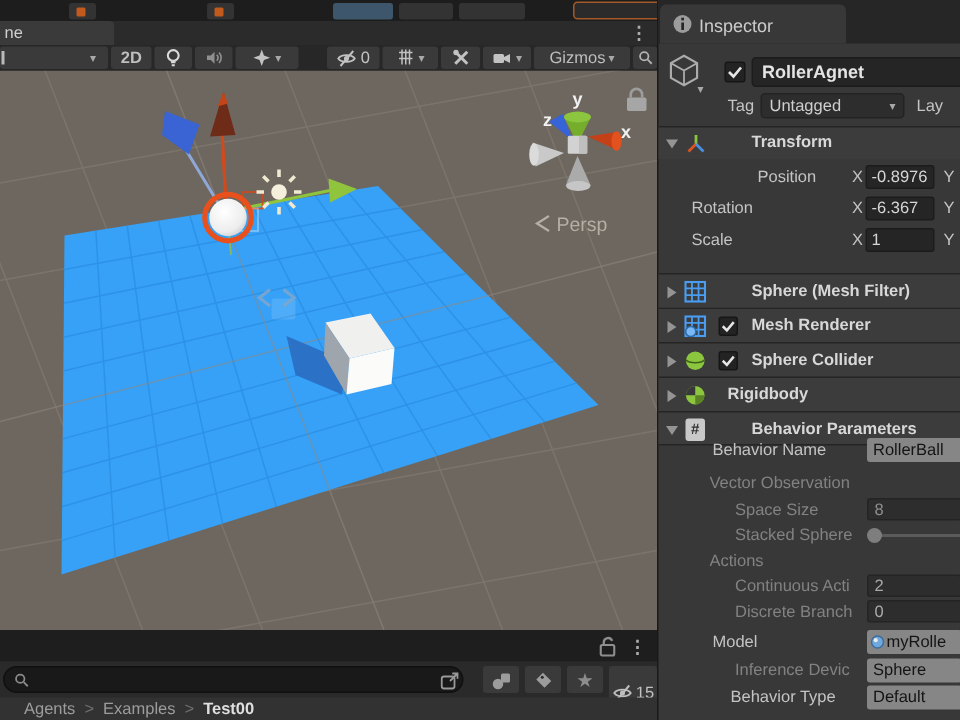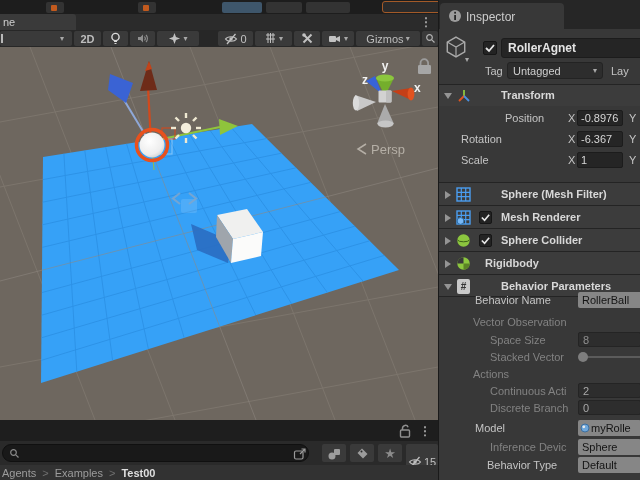--- a/index.html
+++ b/index.html
@@ -279,21 +279,21 @@
       <div class="r btn" style="left:406px;top:3px;width:32px;height:36px;">
         <svg width="14" height="12" viewBox="0 0 14 12">
             <path d="M1.5,6 C3.5,3 10.5,3 12.5,6 C10.5,9 3.5,9 1.5,6 Z" fill="none" stroke="#BEBEBE" stroke-width="1.2"></path>
             <circle cx="7" cy="6" r="1.7" fill="#BEBEBE"></circle>
             <line x1="3" y1="11" x2="11.5" y2="1" stroke="#BEBEBE" stroke-width="1.3"></line>
           </svg>
         <span>15</span>
       </div>
     </div>
 
-    <div class="r" style="left:0;top:451px;width:438px;height:15px;background:#323232;display:flex;align-items:center;gap:6px;padding-left:5px;">
+    <div class="r" style="left:0;top:451px;width:438px;height:15px;background:#323232;display:flex;align-items:center;gap:6px;padding-left:19px;">
       <span style="color:#9C9C9C;margin-left:-3px;">Agents</span>
       <span style="color:#6F6F6F;">&gt;</span>
       <span style="color:#9C9C9C;">Examples</span>
       <span style="color:#6F6F6F;">&gt;</span>
       <span style="color:#DFDFDF;font-weight:bold;">Test00</span>
     </div>
   </div>
 
   <div class="r" style="left:438px;top:0;width:222px;height:480px;background:#383838;border-left:1px solid #1A1A1A;">
 
@@ -410,21 +410,21 @@
         <span>RollerBall</span>
       </div>
 
     <span class="r lbl dis" style="left:34px;top:314px;height:16px;width:120px;">Vector Observation</span>
 
     <span class="r lbl dis" style="left:51px;top:332px;height:15px;">Space Size</span>
     <div class="r dfield" style="left:139px;top:332px;width:63px;height:15px;color:#8E8E8E;">
         <span>8</span>
       </div>
 
-    <span class="r lbl dis" style="left:51px;top:349px;height:15px;width:88px;">Stacked Vector</span>
+    <span class="r lbl dis" style="left:51px;top:349px;height:15px;width:88px;">Stacked Sphere</span>
     <div class="r" style="left:139px;top:349px;width:63px;height:15px;">
       <div class="r" style="left:6px;top:7px;width:57px;height:2px;background:#5B5B5B;"></div>
       <div class="r" style="left:0;top:3px;width:10px;height:10px;background:#7E7E7E;border-radius:50%;"></div>
     </div>
 
     <span class="r lbl dis" style="left:34px;top:366px;height:16px;">Actions</span>
 
     <span class="r lbl dis" style="left:51px;top:383px;height:15px;width:88px;">Continuous Acti</span>
     <div class="r dfield" style="left:139px;top:383px;width:63px;height:15px;">
         <span>2</span>

